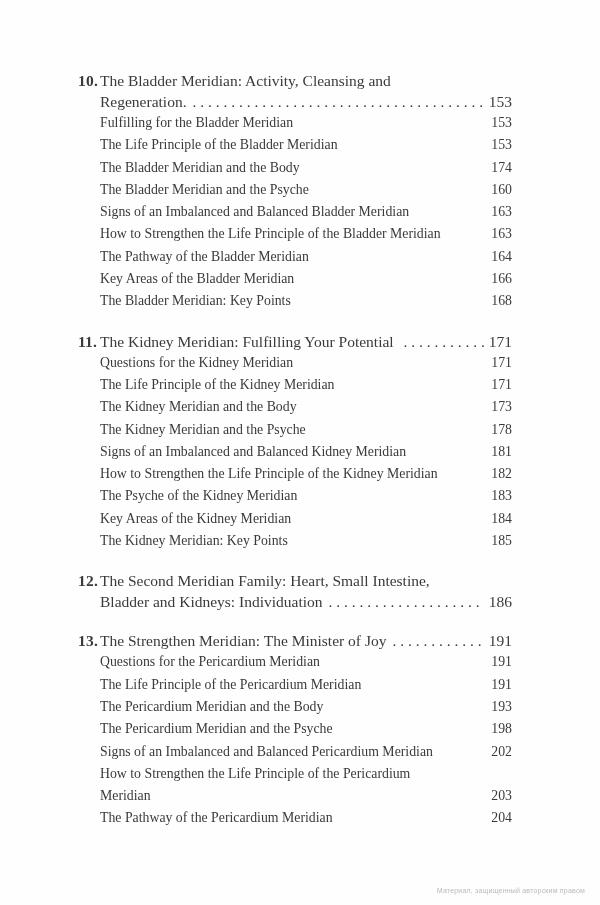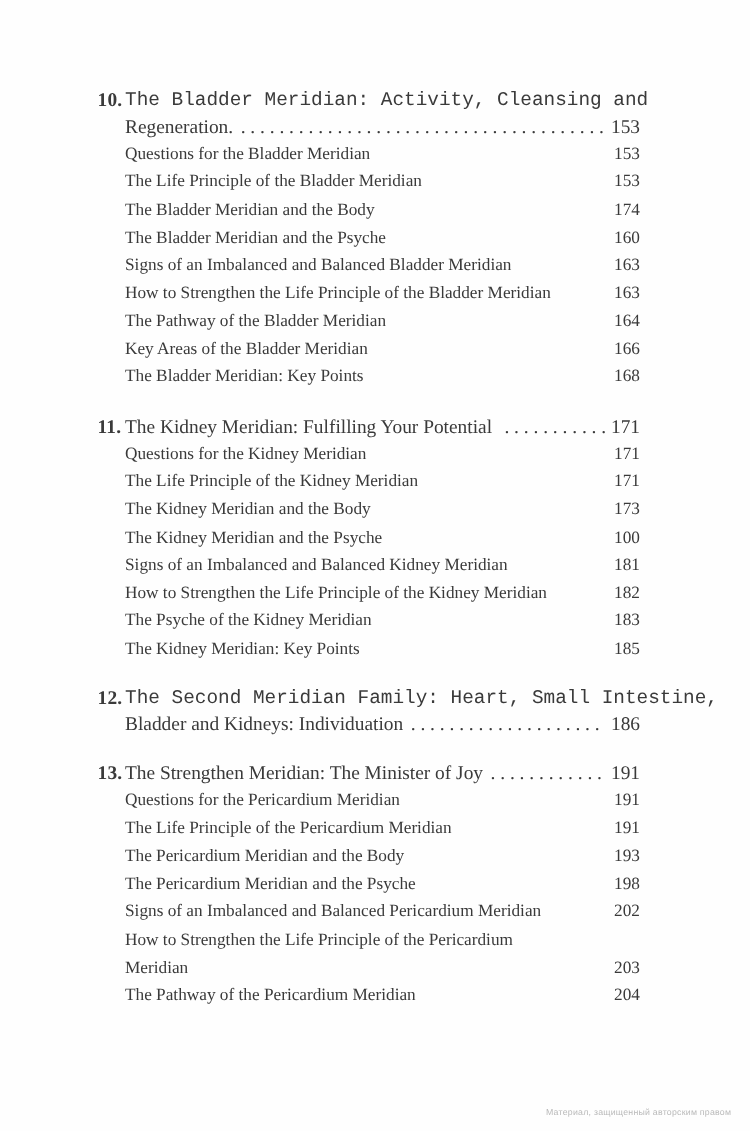--- a/index.html
+++ b/index.html
@@ -12,21 +12,21 @@
     color:#3a3a3a;
     overflow:hidden;
   }
   .toc { position:absolute; left:78px; top:70px; width:434px; }
   .chapter { margin-top:18px; }
   .chapter:first-child { margin-top:0; }
 
   .ch-head { display:flex; font-size:15.5px; line-height:21px; }
   .ch-num { flex:0 0 22px; width:22px; font-weight:700; letter-spacing:0.2px;font-family:Liberation Serif, serif; }
   .ch-lines { flex:1 1 0; min-width:0; }
-  .ch-line1 { white-space:pre;font-family:Liberation Mono, monospace; }
+  .ch-line1 { white-space:pre; }
   .ch-line2 { display:flex; align-items:baseline; }
   .ch-title2 { white-space:pre;text-align:center; }
   .leader {
     flex:1 1 0; min-width:0;
     overflow:hidden; white-space:nowrap;
     padding-left:6px; margin-right:5px;
   }
   .ch-page { flex:0 0 auto; }
 
   .item {
@@ -55,21 +55,21 @@
         <div class="ch-lines">
           <div class="ch-line1">The Bladder Meridian: Activity, Cleansing and</div>
           <div class="ch-line2">
             <span class="ch-title2">Regeneration.</span>
             <span class="leader">. . . . . . . . . . . . . . . . . . . . . . . . . . . . . . . . . . . . . . . . . . . . . . . . . . . . . . . .</span>
             <span class="ch-page">153</span>
           </div>
         </div>
       </div>
       <div class="item">
-        <span class="item-label">Questions for the Bladder Meridian</span>
+        <span class="item-label">Fulfilling for the Bladder Meridian</span>
         <span class="item-page">153</span>
       </div>
       <div class="item">
         <span class="item-label">The Life Principle of the Bladder Meridian</span>
         <span class="item-page">153</span>
       </div>
       <div class="item">
         <span class="item-label">The Bladder Meridian and the Body</span>
         <span class="item-page">174</span>
       </div>
@@ -117,33 +117,37 @@
       <div class="item">
         <span class="item-label">The Life Principle of the Kidney Meridian</span>
         <span class="item-page">171</span>
       </div>
       <div class="item">
         <span class="item-label">The Kidney Meridian and the Body</span>
         <span class="item-page">173</span>
       </div>
       <div class="item">
         <span class="item-label">The Kidney Meridian and the Psyche</span>
-        <span class="item-page">100</span>
+        <span class="item-page">178</span>
       </div>
       <div class="item">
         <span class="item-label">Signs of an Imbalanced and Balanced Kidney Meridian</span>
         <span class="item-page">181</span>
       </div>
       <div class="item">
         <span class="item-label">How to Strengthen the Life Principle of the Kidney Meridian</span>
         <span class="item-page">182</span>
       </div>
       <div class="item">
         <span class="item-label">The Psyche of the Kidney Meridian</span>
         <span class="item-page">183</span>
+      </div>
+      <div class="item">
+        <span class="item-label">Key Areas of the Kidney Meridian</span>
+        <span class="item-page">184</span>
       </div>
       <div class="item">
         <span class="item-label">The Kidney Meridian: Key Points</span>
         <span class="item-page">185</span>
       </div>
     </section>
 
     <section class="chapter">
       <div class="ch-head">
         <span class="ch-num">12.</span>

